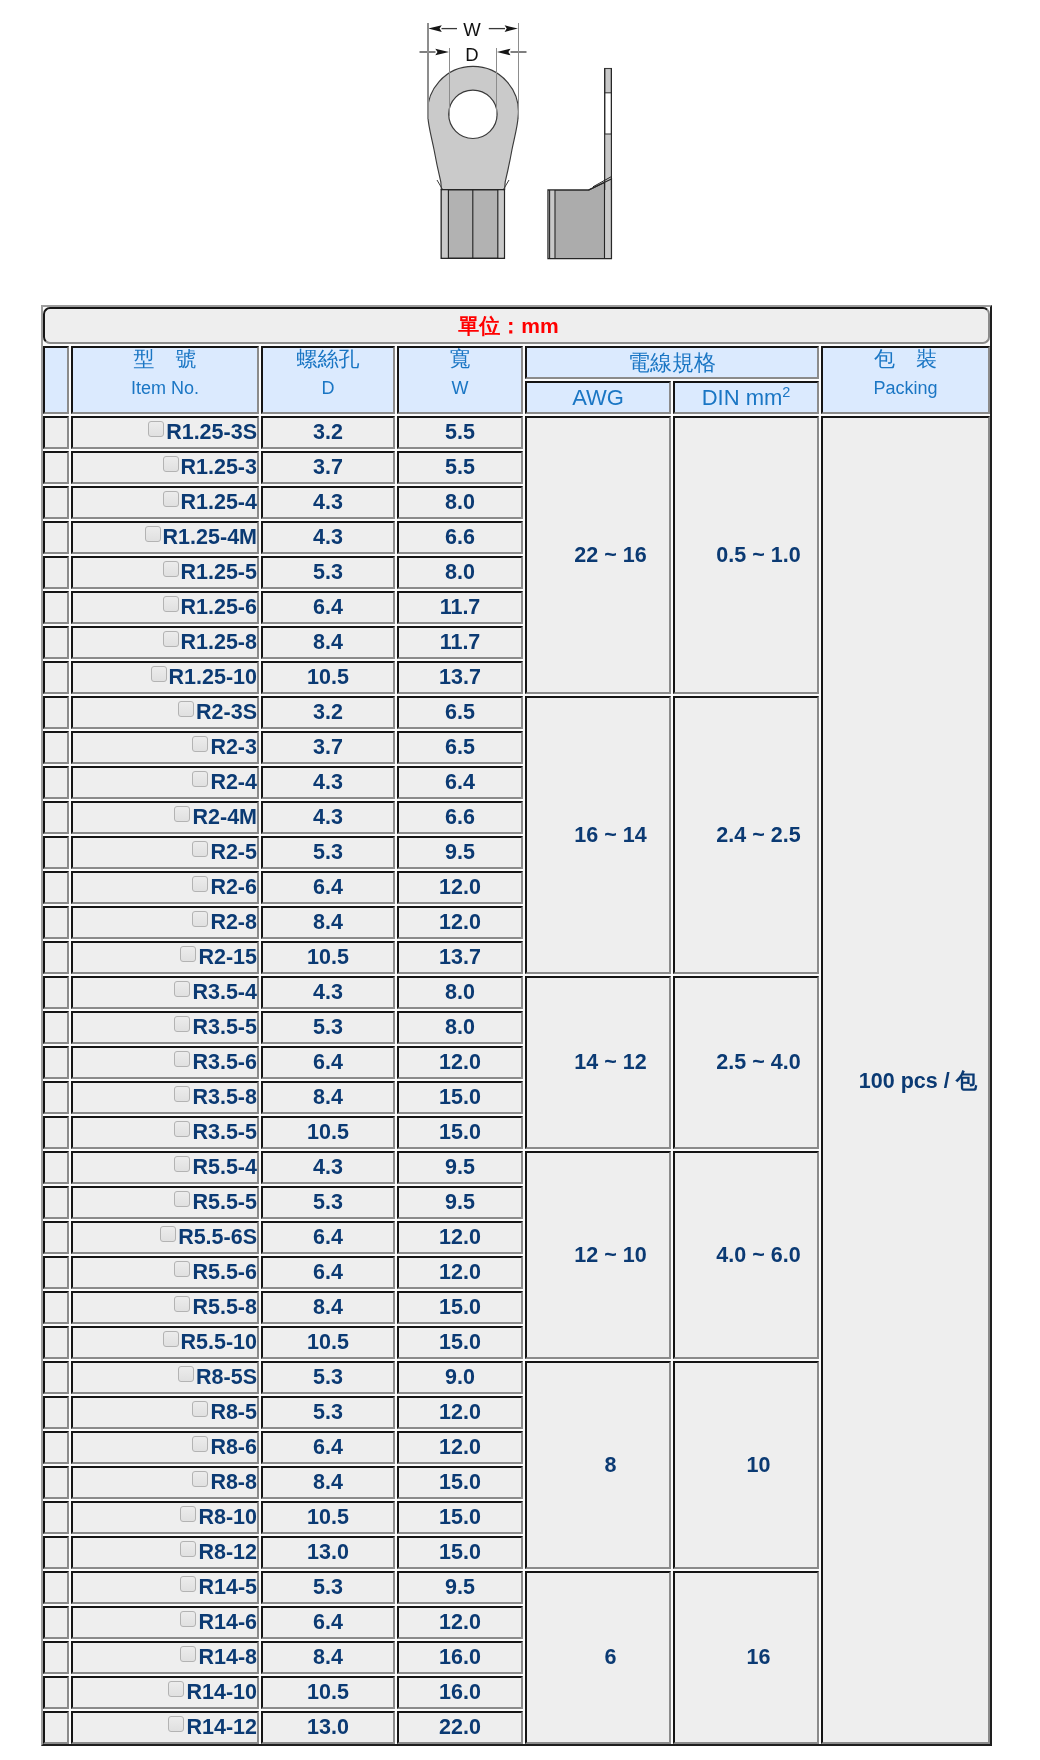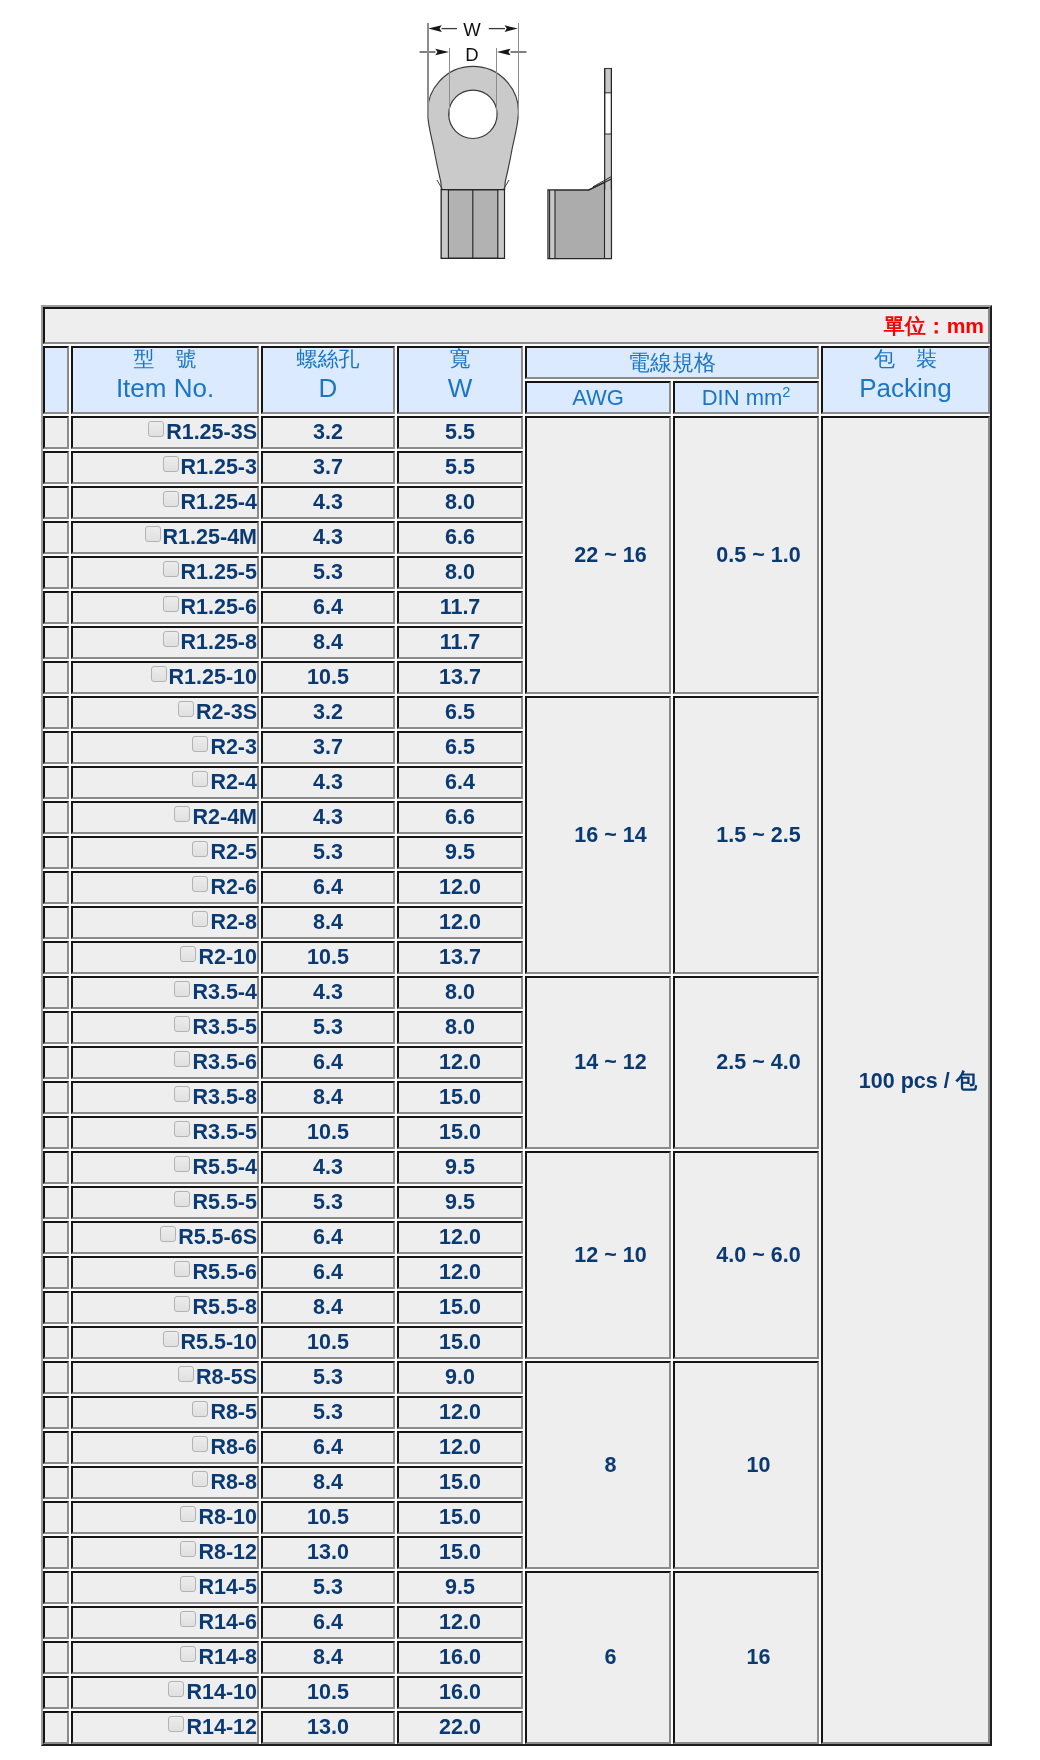--- a/index.html
+++ b/index.html
@@ -13,25 +13,25 @@
     border-style:solid;border-width:2px;box-sizing:border-box;pointer-events:none;
     border-top-color:#9d9d9d;border-left-color:#9d9d9d;
     border-right-color:#1e1e1e;border-bottom-color:#1e1e1e;}
   table.spec{border-collapse:separate;border-spacing:2px;table-layout:fixed;background:#fcfcfc;
     border:0;margin:0;padding:0;position:relative;z-index:1;}
   table.spec td{padding:0;margin:0;background:#eeeeee;
     border-style:solid;border-width:2px;
     border-top-color:#141414;border-left-color:#141414;
     border-right-color:#8b8b8b;border-bottom-color:#8b8b8b;
     text-align:center;vertical-align:middle;overflow:hidden;}
-  table.spec td.unitcell{height:33px;text-align:right;padding-right:4px;font-size:21px;font-weight:bold;color:#ff0000;}
+  table.spec td.unitcell{height:33px;padding-right:16px;font-size:21px;font-weight:bold;color:#ff0000;border-radius:7px;}
   table.spec td.hd{background:#dbeafe;color:#1a76c4;font-size:22px;font-weight:normal;height:29px;line-height:1.0;}
   table.spec td.hd2{vertical-align:top;}
   table.spec td.hd .cn{display:block;font-size:21px;letter-spacing:0px;line-height:21px;}
-  table.spec td.hd .en{display:block;font-size:26px;margin-top:11px;line-height:16px;}
+  table.spec td.hd .en{display:block;font-size:18px;margin-top:11px;line-height:16px;}
   table.spec tr.body td{height:29px;}
   table.spec td.item{text-align:right;padding-left:0px;font-size:21.5px;font-weight:bold;color:#0b3a73;white-space:nowrap;}
   table.spec td.val{font-size:21.5px;font-weight:bold;color:#0b3a73;}
   table.spec td.grp{font-size:21.5px;font-weight:bold;color:#0b3a73;padding-left:25px;}
   .cbx{display:inline-block;width:16px;height:16px;vertical-align:2px;margin-right:2px;margin-left:2px;
        border:1.5px solid #b3b3b3;border-radius:3px;
        background:linear-gradient(#ececec,#e0e0e0);box-sizing:border-box;}
   sup{font-size:0.66em;vertical-align:super;line-height:0;}
 </style>
 </head>
@@ -197,21 +197,21 @@
 <td class="item"><span class="cbx"></span><span>R1.25-10</span></td>
 <td class="val">10.5</td>
 <td class="val">13.7</td>
 </tr>
 <tr class="body">
 <td class="sel"></td>
 <td class="item"><span class="cbx"></span><span>R2-3S</span></td>
 <td class="val">3.2</td>
 <td class="val">6.5</td>
 <td class="grp" rowspan="8">16 ~ 14</td>
-<td class="grp" rowspan="8">1.5 ~ 2.5</td>
+<td class="grp" rowspan="8">2.4 ~ 2.5</td>
 </tr>
 <tr class="body">
 <td class="sel"></td>
 <td class="item"><span class="cbx"></span><span>R2-3</span></td>
 <td class="val">3.7</td>
 <td class="val">6.5</td>
 </tr>
 <tr class="body">
 <td class="sel"></td>
 <td class="item"><span class="cbx"></span><span>R2-4</span></td>
@@ -237,21 +237,21 @@
 <td class="val">12.0</td>
 </tr>
 <tr class="body">
 <td class="sel"></td>
 <td class="item"><span class="cbx"></span><span>R2-8</span></td>
 <td class="val">8.4</td>
 <td class="val">12.0</td>
 </tr>
 <tr class="body">
 <td class="sel"></td>
-<td class="item"><span class="cbx"></span><span>R2-10</span></td>
+<td class="item"><span class="cbx"></span><span>R2-15</span></td>
 <td class="val">10.5</td>
 <td class="val">13.7</td>
 </tr>
 <tr class="body">
 <td class="sel"></td>
 <td class="item"><span class="cbx"></span><span>R3.5-4</span></td>
 <td class="val">4.3</td>
 <td class="val">8.0</td>
 <td class="grp" rowspan="5">14 ~ 12</td>
 <td class="grp" rowspan="5">2.5 ~ 4.0</td>

